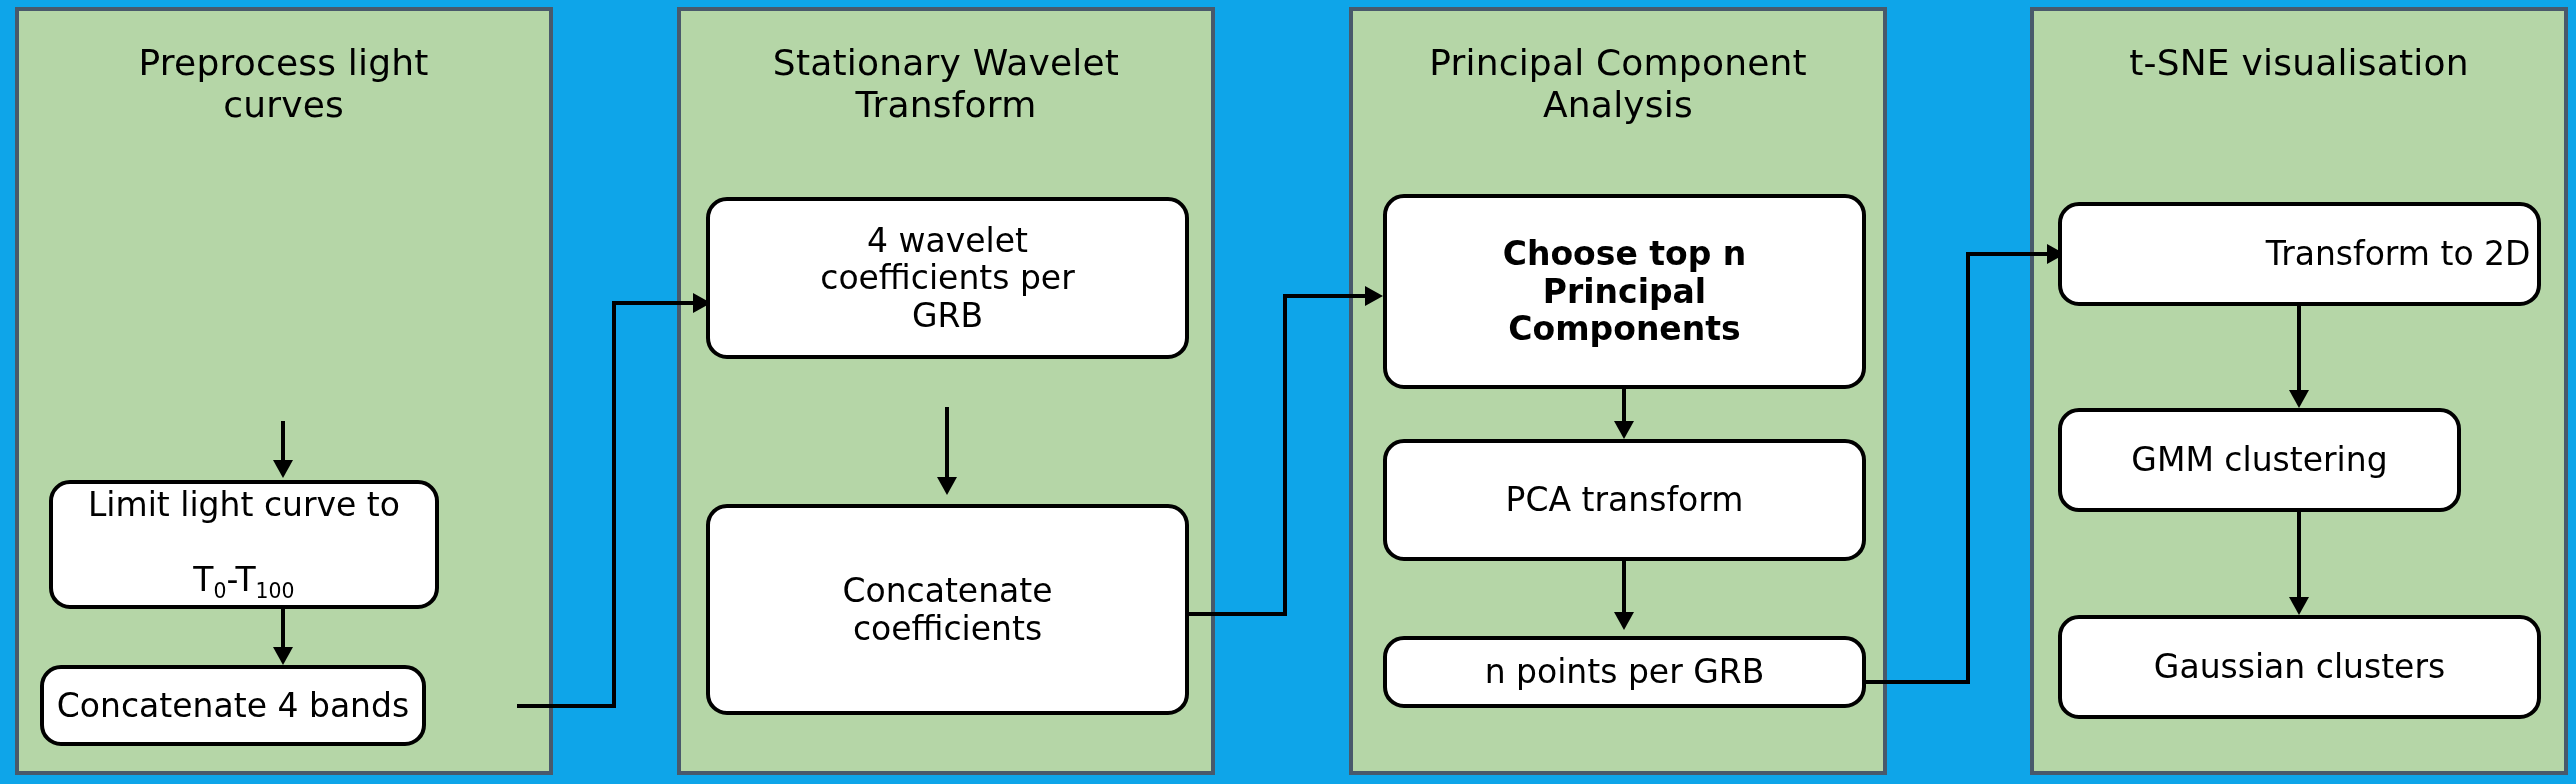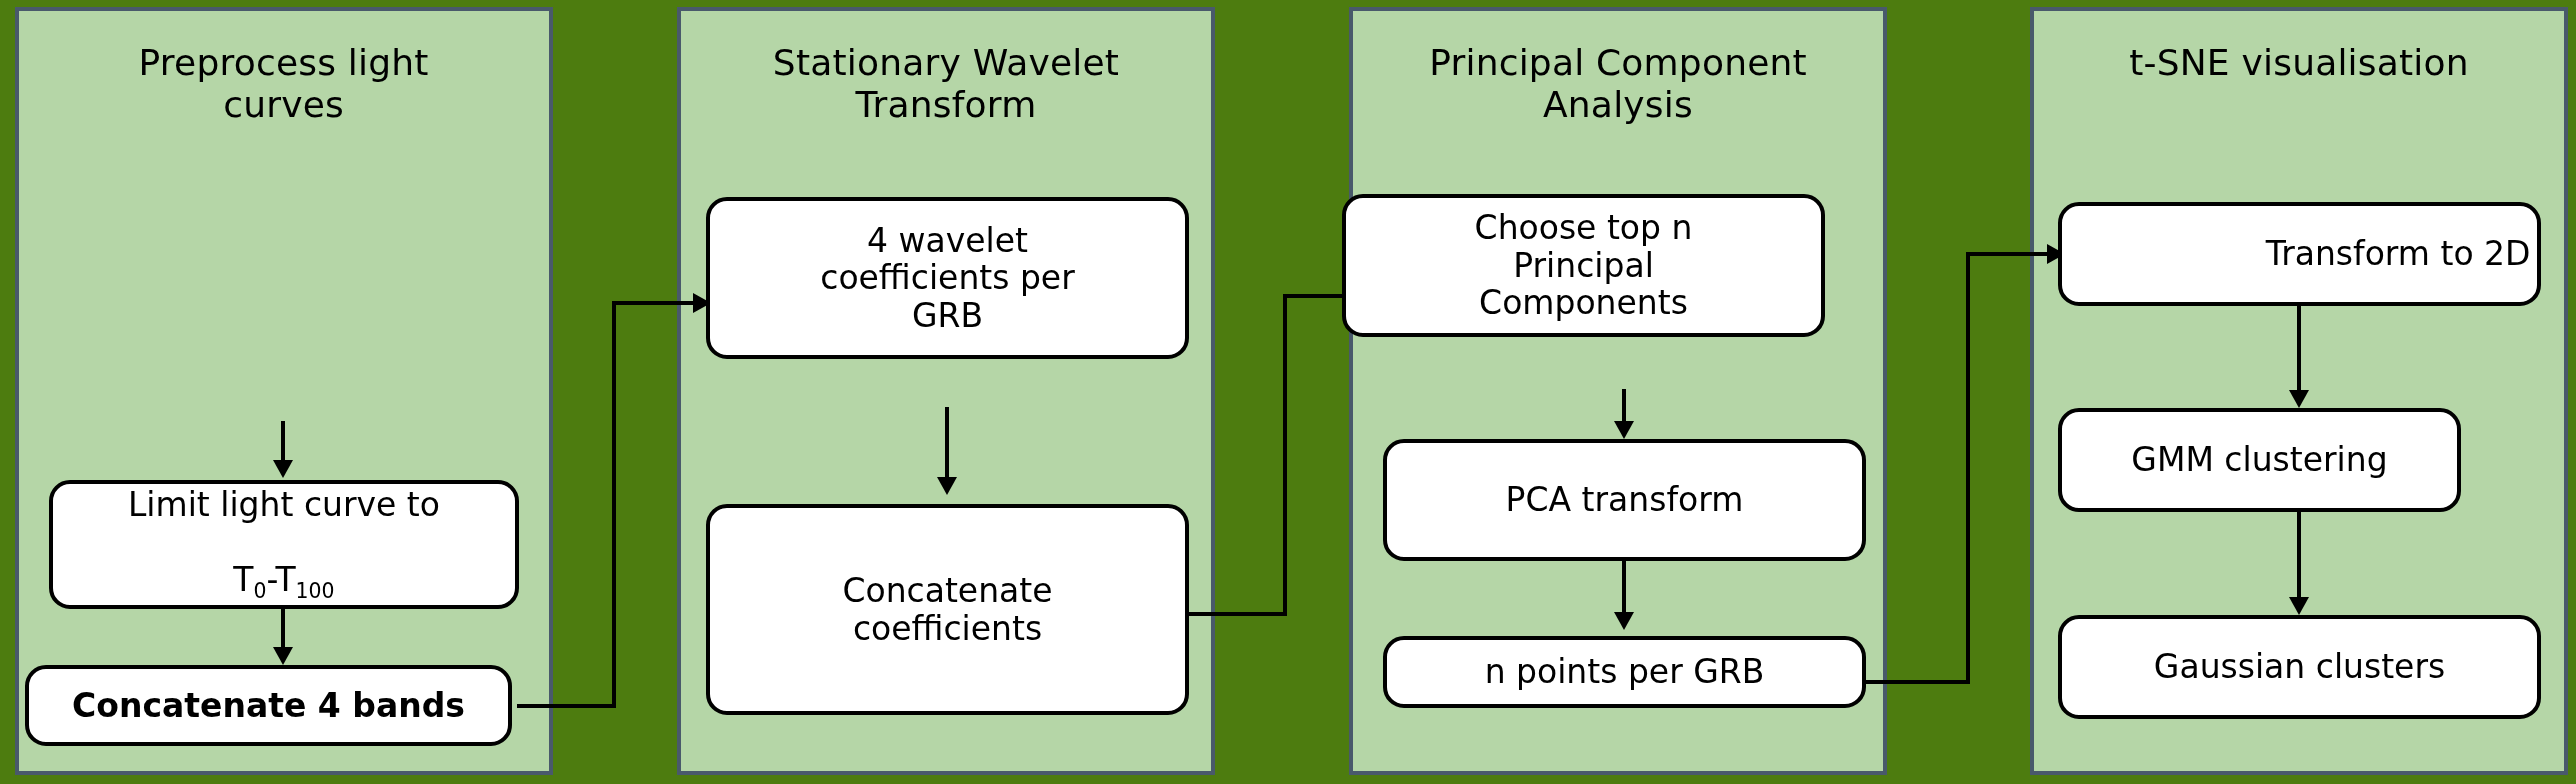--- a/index.html
+++ b/index.html
@@ -10,21 +10,21 @@
   }
   body {
     font-family: "DejaVu Sans", "Liberation Sans", sans-serif;
     color: #000000;
   }
 
   #stage {
     position: relative;
     width: 2576px;
     height: 784px;
-    background: #4d7c0f;
+    background: #0ea5e9;
     overflow: hidden;
   }
 
   
   .panel {
     position: absolute;
     box-sizing: border-box;
     background: #b5d6a7;
     border: 4.9px solid #49596b;
   }
@@ -115,31 +115,31 @@
 
   <div class="panel" style="left:14.6px; top:6.5px; width:538px; height:768px;">
     <div class="panel-title" style="top:31px;">Preprocess light
 curves</div>
   </div>
 
 
   <div class="vline" style="left:281px; top:421px; height:44px;"></div>
   <div class="arrow-down" style="left:273px; top:460px;"></div>
 
-  <div class="node" style="left:49px; top:480px; width:470px; height:129px;">
+  <div class="node" style="left:49px; top:480px; width:390px; height:129px;">
     <div class="node-label">
       <span class="l1">Limit light curve to</span>
       <span class="l2"><span>T</span><span class="sub">0</span><span>-T</span><span class="sub">100</span></span>
     </div>
   </div>
 
   <div class="vline" style="left:281px; top:608px; height:44px;"></div>
   <div class="arrow-down" style="left:273px; top:647px;"></div>
 
-  <div class="node" style="left:25px; top:665px; width:487px; height:81px;font-weight:bold;">
+  <div class="node" style="left:40px; top:665px; width:386px; height:81px;">
     <div class="node-label">Concatenate 4 bands</div>
   </div>
 
   <div class="panel" style="left:677px; top:6.5px; width:538px; height:768px;">
     <div class="panel-title" style="top:31px;">Stationary Wavelet
 Transform</div>
   </div>
 
   <div class="hline" style="left:517px; top:704px; width:99px;"></div>
   <div class="vline" style="left:612px; top:301px; height:407px;"></div>
@@ -163,21 +163,21 @@
   <div class="panel" style="left:1349px; top:6.5px; width:538px; height:768px;">
     <div class="panel-title" style="top:31px;">Principal Component
 Analysis</div>
   </div>
 
   <div class="hline" style="left:1188px; top:612px; width:99px;"></div>
   <div class="vline" style="left:1283px; top:294px; height:321px;"></div>
   <div class="hline" style="left:1283px; top:294px; width:93px;"></div>
   <div class="arrow-right" style="left:1365px; top:286px;"></div>
 
-  <div class="node" style="left:1342px; top:194px; width:483px; height:143px;">
+  <div class="node" style="left:1383px; top:194px; width:483px; height:195px;font-weight:bold;">
     <div class="node-label">Choose top n
 Principal
 Components</div>
   </div>
 
   <div class="vline" style="left:1622px; top:389px; height:39px;"></div>
   <div class="arrow-down" style="left:1614px; top:421px;"></div>
 
   <div class="node" style="left:1383px; top:439px; width:483px; height:122px;">
     <div class="node-label">PCA transform</div>

